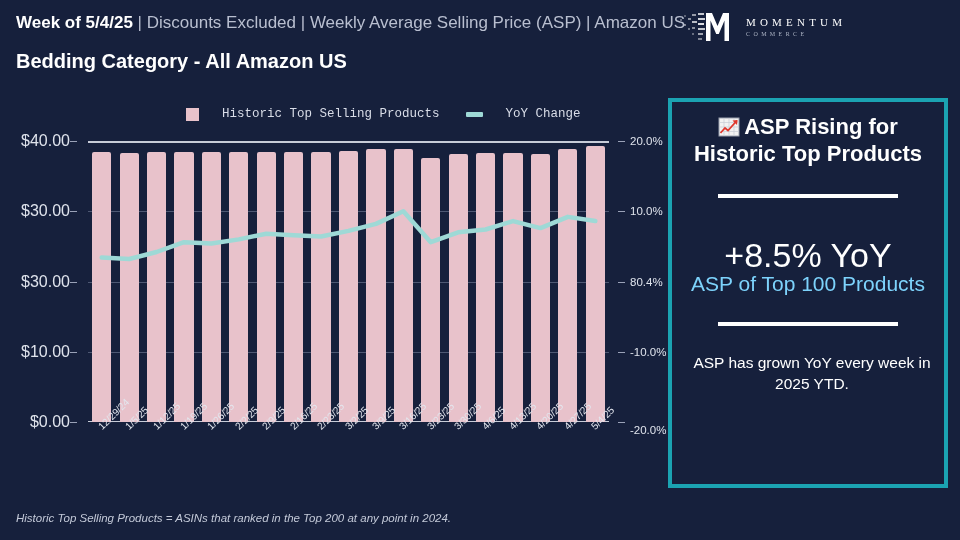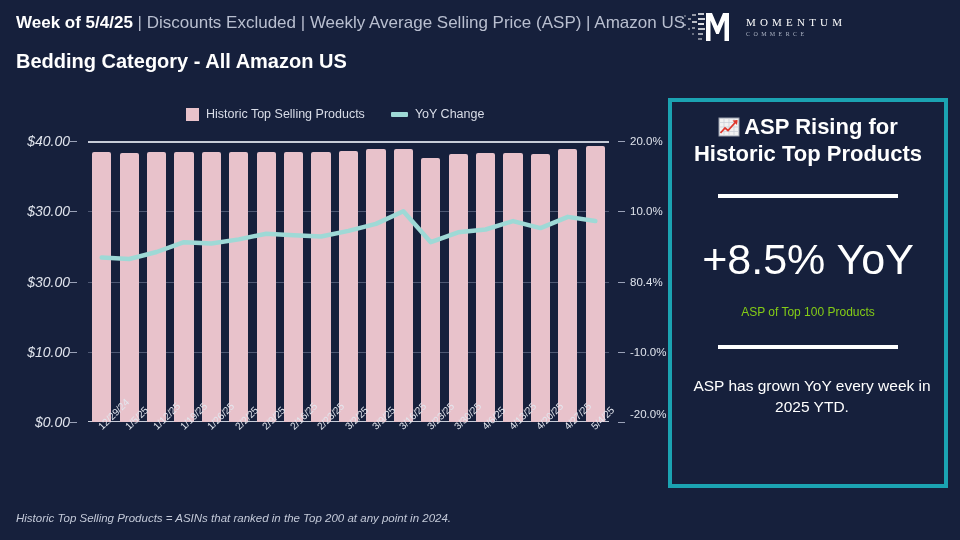--- a/index.html
+++ b/index.html
@@ -19,58 +19,58 @@
 
   
   #logo{position:absolute;right:10px;top:6px;width:196px;height:42px;display:flex;align-items:center;}
   #logo-mark{position:relative;width:62px;height:40px;flex:0 0 auto;}
   #logo-text{margin-left:6px;line-height:1.05;}
   #logo-name{font-size:11px;letter-spacing:4.2px;color:#ffffff;font-family:"Liberation Serif",serif;}
   #logo-sub{font-size:6px;letter-spacing:3.4px;color:#aeb5c6;font-family:"Liberation Serif",serif;margin-top:3px;}
 
   
   #legend{position:absolute;left:186px;top:105px;height:18px;display:flex;align-items:center;gap:26px;}
-  .lg-item{display:flex;align-items:center;gap:7px;}
+  .lg-item{display:flex;align-items:center;gap:23px;font-family:Liberation Mono, monospace;}
   .lg-swatch-bar{width:13px;height:13px;background:#e8c2cb;}
   .lg-swatch-line{width:17px;height:5px;background:#9ed9d6;border-radius:1px;}
   .lg-label{font-size:12.5px;color:#d9dde8;}
 
   
   #chart{position:absolute;left:0;top:130px;width:660px;height:300px;}
   #plot{position:absolute;left:88px;top:11px;width:521px;height:281px;}
   .gridline{position:absolute;left:0;width:521px;height:1px;background:#7e86a0;opacity:.55;}
   .topline{position:absolute;left:0;top:0;width:521px;height:1.5px;background:#c7ccd8;}
   .baseline{position:absolute;left:0;bottom:0;width:521px;height:1.5px;background:#c7ccd8;}
   .bar{position:absolute;bottom:0;background:#e8c2cb;border-radius:2px 2px 0 0;}
   #lineSvg{position:absolute;left:0;top:0;width:521px;height:281px;overflow:visible;}
 
   
-  .yl{position:absolute;right:0;transform:translateY(-50%);font-size:14px;color:#dfe3ec;white-space:nowrap;font-style:italic;}
+  .yl{position:absolute;right:0;transform:translateY(-50%);font-size:16px;color:#dfe3ec;white-space:nowrap;}
   #yleft{position:absolute;left:0;top:0;width:70px;height:300px;}
   .ytick-l{position:absolute;left:70px;width:7px;height:1px;background:#9aa2b8;}
   #yright{position:absolute;left:618px;top:0;width:60px;height:300px;}
   .yr{position:absolute;left:12px;transform:translateY(-50%);font-size:11.5px;color:#dfe3ec;white-space:nowrap;}
   .ytick-r{position:absolute;left:0px;width:7px;height:1px;background:#9aa2b8;}
 
   
   #xlabels{position:absolute;left:88px;top:424px;width:525px;height:60px;}
   .xl{position:absolute;top:0;font-size:10px;color:#e3e6ee;white-space:nowrap;
       transform-origin:left top;transform:rotate(-45deg);}
 
   
   #callout{position:absolute;left:668px;top:98px;width:280px;height:390px;
      border:4px solid #1ba3b2;background:#16203c;box-sizing:border-box;
      display:flex;flex-direction:column;align-items:center;}
   #co-head{margin-top:12px;width:258px;text-align:center;font-size:22px;font-weight:bold;line-height:1.22;color:#ffffff;}
   .emoji-chart{display:inline-block;width:22px;height:20px;vertical-align:-3px;margin-right:4px;position:relative;}
   .rule{width:180px;height:4px;background:#ffffff;}
   #rule1{margin-top:26px;}
   #rule2{margin-top:26px;}
-  #co-stat{margin-top:40px;font-size:43px;color:#ffffff;line-height:1;white-space:nowrap;}
-  #co-statsub{margin-top:24px;font-size:12px;color:#84cc16;}
+  #co-stat{margin-top:40px;font-size:34px;color:#ffffff;line-height:1;white-space:nowrap;}
+  #co-statsub{margin-top:0;font-size:21px;color:#7dd3fc;}
   #co-note{margin-top:26px;width:240px;text-align:center;font-size:15.5px;line-height:1.4;color:#ffffff;margin-left:8px;}
 
   
   #footnote{position:absolute;left:16px;top:512px;font-size:11.5px;font-style:italic;color:#c3c9d8;}
 </style>
 </head>
 <body>
 
 <div id="header">
   <div id="kicker">
@@ -126,21 +126,21 @@
       <div class="yl" style="top: 221.75px;">$10.00</div>
       <div class="ytick-l" style="top: 221.75px;"></div>
       <div class="yl" style="top: 151.5px;">$30.00</div>
       <div class="ytick-l" style="top: 151.5px;"></div>
       <div class="yl" style="top: 81.25px;">$30.00</div>
       <div class="ytick-l" style="top: 81.25px;"></div>
       <div class="yl" style="top: 11px;">$40.00</div>
       <div class="ytick-l" style="top: 11px;"></div>
     </div>
   <div id="yright">
-      <div class="yr" style="top: 284px;">-20.0%</div>
+      <div class="yr" style="top: 300px;">-20.0%</div>
       <div class="ytick-r" style="top: 292px;"></div>
       <div class="yr" style="top: 221.75px;">-10.0%</div>
       <div class="ytick-r" style="top: 221.75px;"></div>
       <div class="yr" style="top: 151.5px;">80.4%</div>
       <div class="ytick-r" style="top: 151.5px;"></div>
       <div class="yr" style="top: 81.25px;">10.0%</div>
       <div class="ytick-r" style="top: 81.25px;"></div>
       <div class="yr" style="top: 11px;">20.0%</div>
       <div class="ytick-r" style="top: 11px;"></div>
     </div>

